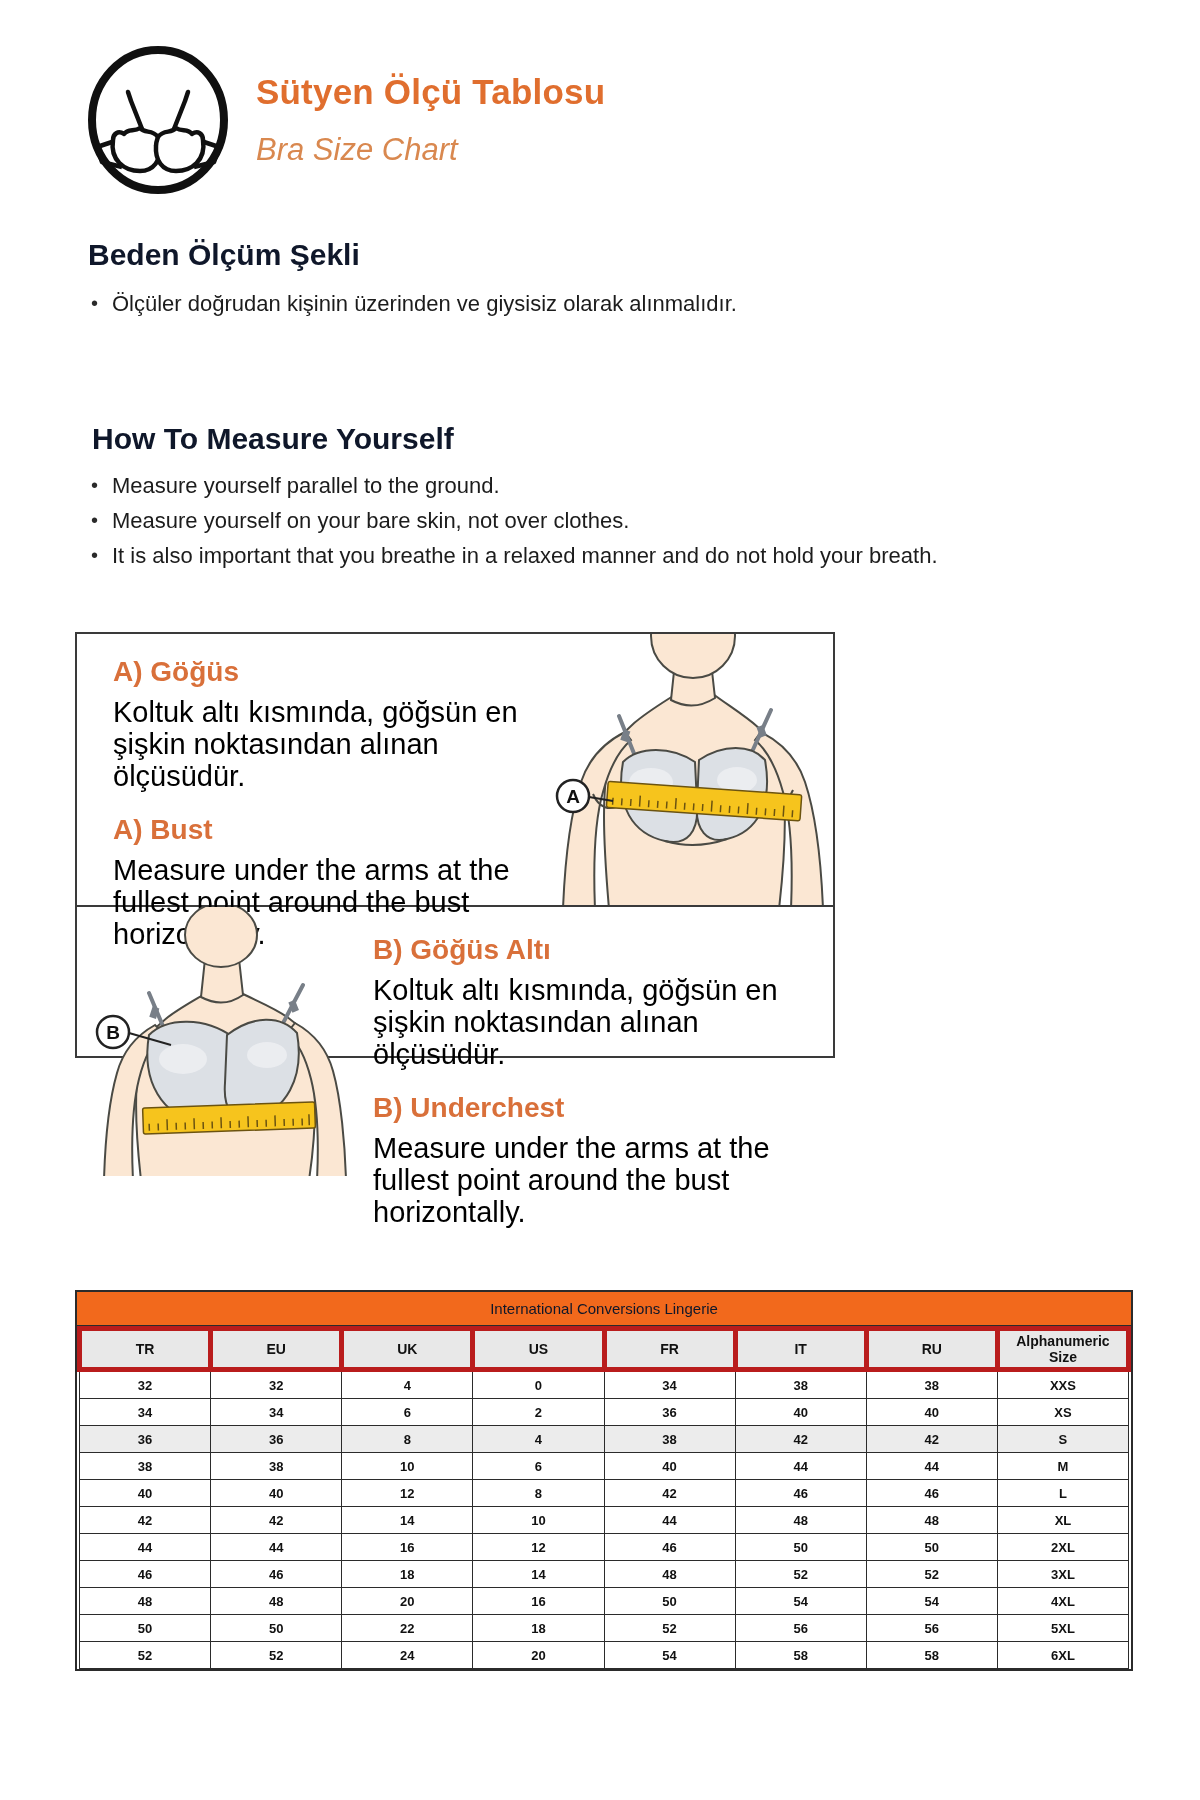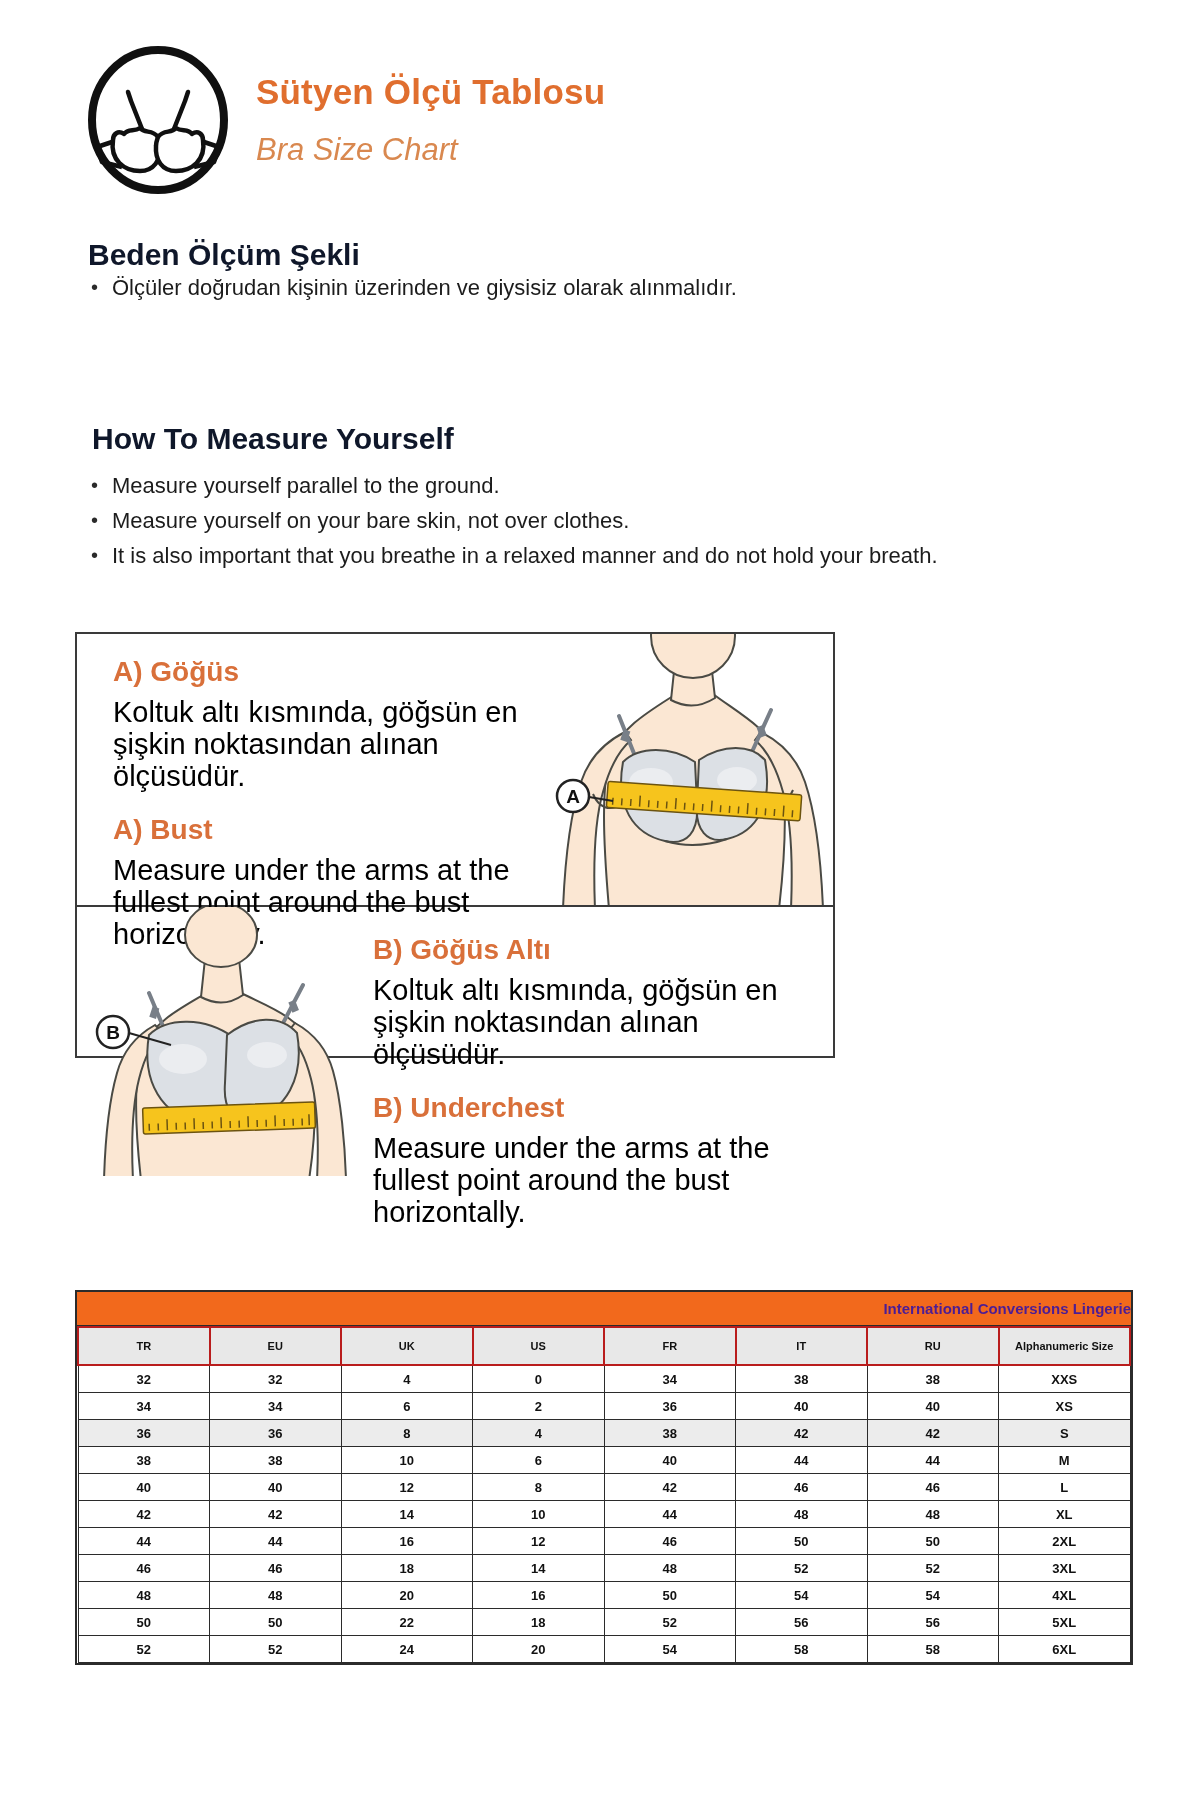--- a/index.html
+++ b/index.html
@@ -14,43 +14,43 @@
   .title-block{left:256px;top:72px;}
   .page-title{font-size:35px;font-weight:bold;color:#e06e2e;letter-spacing:.2px;}
   .page-subtitle{font-size:31px;font-style:italic;color:#d9884f;margin-top:20px;}
 
   
   .sec-heading{font-size:30px;font-weight:bold;color:#0f172a;}
   .bullets{list-style:none;margin:0;padding:0;font-size:22px;line-height:35px;color:#1c1c1c;}
   .bullets li{position:relative;padding-left:26px;}
   .bullets li::before{content:"\2022";position:absolute;left:5px;top:0;color:#2a2a2a;font-size:20px;}
   .heading-tr{left:88px;top:238px;}
-  .bullets-tr{left:86px;top:270px;}
+  .bullets-tr{left:86px;top:286px;}
   .heading-en{left:92px;top:422px;}
   .bullets-en{left:86px;top:468px;width:980px;}
 
   
   .diagram-box{left:75px;top:632px;width:760px;height:426px;border:2px solid #3a3a3a;box-sizing:border-box;background:#fff;}
   .diagram-divider{position:absolute;left:0;top:271px;width:100%;height:2px;background:#3a3a3a;}
   .panel-text{position:absolute;width:420px;}
   .panel-text .d-heading{font-size:28px;font-weight:bold;color:#d9703a;margin:0 0 8px 0;}
   .panel-text p{font-size:29px;line-height:32px;margin:0 0 22px 0;color:#000000;}
   .text-a{left:36px;top:22px;}
   .text-b{left:296px;top:300px;}
   .fig{position:absolute;overflow:hidden;}
   .fig-a{left:436px;top:0;width:320px;height:271px;}
   .fig-b{left:6px;top:273px;width:300px;height:269px;}
   .marker-letter{font-family:"Liberation Sans",sans-serif;font-size:19px;font-weight:bold;fill:#111;}
 
   
   .size-table-wrap{left:75px;top:1290px;width:1054px;border:2px solid #2b2b2b;background:#fff;}
-  .table-band{height:33px;line-height:33px;text-align:right;background:#f2691c;color:#4c1d95;
-    font-size:15px;font-weight:bold;border-bottom:1px solid #2b2b2b;}
+  .table-band{height:33px;line-height:33px;text-align:center;background:#f2691c;color:#0f172a;
+    font-size:15px;font-weight:normal;border-bottom:1px solid #2b2b2b;}
   table.sizes{width:100%;border-collapse:collapse;table-layout:fixed;}
-  table.sizes th{height:34px;background:#e8e8e8;font-size:11px;font-weight:bold;border:2px solid #b91c1c;color:#111;}
+  table.sizes th{height:34px;background:#e8e8e8;font-size:14px;font-weight:bold;border:5px solid #b91c1c;color:#111;}
   table.sizes td{height:24px;text-align:center;font-size:13px;font-weight:bold;border:1px solid #2b2b2b;color:#111;background:#ffffff;}
   table.sizes tr.hl td{background:#ececec;}
 </style>
 </head>
 <body>
 
 <div class="abs logo">
   <svg width="148" height="152" viewBox="0 0 148 152">
     <ellipse cx="74" cy="76" rx="66" ry="70" fill="none" stroke="#101010" stroke-width="8"></ellipse>
 

